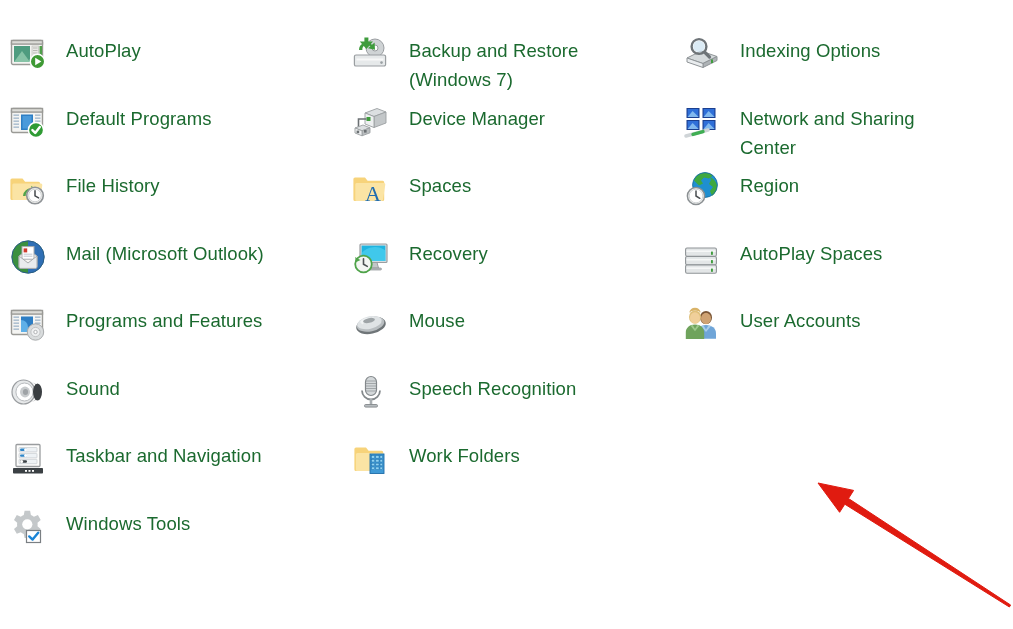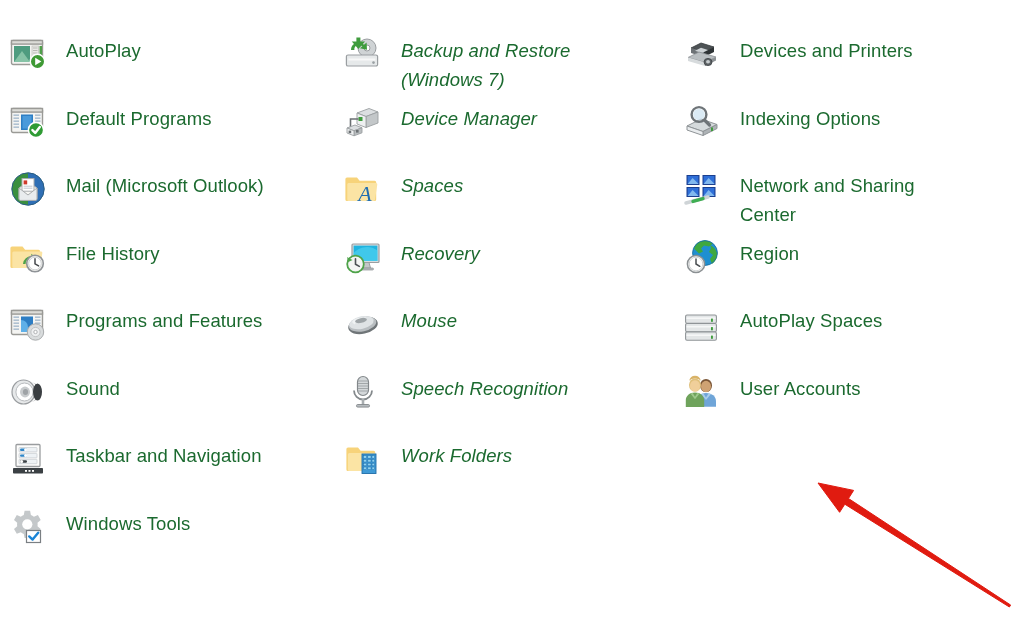--- a/index.html
+++ b/index.html
@@ -24,21 +24,21 @@
     height: 629px;
     background: #ffffff;
   }
 
   .column {
     position: absolute;
     top: 30px;
     width: 330px;
   }
   .col-1 { left: 10px; }
-  .col-2 { left: 345px; font-style: italic; }
+  .col-2 { left: 353px; }
   .col-3 { left: 684px; }
 
   .cp-item {
     position: relative;
     height: 67.5px;
     display: flex;
     align-items: flex-start;
     cursor: default;
   }
 
@@ -121,47 +121,47 @@
             </g>
         <circle cx="26" cy="26" r="7.6" fill="#2f9b34" stroke="#ffffff" stroke-width="1.5"></circle>
         <path d="M22.4 26.1 L25.2 28.9 L29.8 22.9" stroke="#ffffff" stroke-width="2.4" fill="none" stroke-linecap="round" stroke-linejoin="round"></path>
       </svg>
         </span>
         <span class="cp-label">Default Programs</span>
       </div>
       <div class="cp-item">
         <span class="cp-icon">
           <svg viewBox="0 0 36 36" xmlns="http://www.w3.org/2000/svg">
+        <path d="M2 7.5 h10.5 l2.6 3.2 h13.4 a1.6 1.6 0 0 1 1.6 1.6 v15.2 a1.6 1.6 0 0 1 -1.6 1.6 h-26.5 a1.6 1.6 0 0 1 -1.6 -1.6 v-18.4 a1.6 1.6 0 0 1 1.6 -1.6 z" fill="#f7d37a"></path>
+        <path d="M3.6 12.6 h27.3 a1.4 1.4 0 0 1 1.4 1.6 l-2.1 13.4 a1.8 1.8 0 0 1 -1.8 1.5 h-24.6 a1.5 1.5 0 0 1 -1.5 -1.5 v-13.5 a1.5 1.5 0 0 1 1.3 -1.5 z" fill="#fbe4a4"></path>
+        <path d="M13 25 a8 8 0 0 1 9-7.6 l-1 -2.6 l5 3.2 l-4.2 3.8 l-0.2 -2.6 a5.6 5.6 0 0 0 -6 5.8 z" fill="#4fa34a"></path>
+        <circle cx="25" cy="24.5" r="8.3" fill="#f2f2ee" stroke="#8f9397" stroke-width="1.6"></circle>
+        <circle cx="25" cy="24.5" r="6.3" fill="#ffffff" stroke="#c5c8cb" stroke-width="0.8"></circle>
+        <path d="M25 19.8 v5 l3.6 2.1" stroke="#46494d" stroke-width="1.5" fill="none" stroke-linecap="round"></path>
+      </svg>
+        </span>
+        <span class="cp-label">File History</span>
+      </div>
+      <div class="cp-item">
+        <span class="cp-icon">
+          <svg viewBox="0 0 36 36" xmlns="http://www.w3.org/2000/svg">
         <circle cx="18" cy="18" r="16.2" fill="#3a8f3f"></circle>
         <path d="M18 1.8 a16.2 16.2 0 0 1 16.2 16.2 a16.2 16.2 0 0 1 -16.2 16.2 z" fill="#2f6fb5"></path>
         <ellipse cx="18" cy="18" rx="16.2" ry="16.2" fill="none" stroke="#2a5c87" stroke-width="1"></ellipse>
         <path d="M9 17 l9 -6.4 l9 6.4 v10 a1.4 1.4 0 0 1 -1.4 1.4 h-15.2 a1.4 1.4 0 0 1 -1.4 -1.4 z" fill="#f6f6f3" stroke="#a9acae" stroke-width="1"></path>
         <rect x="12" y="7.6" width="12" height="12.6" fill="#ffffff" stroke="#a9acae" stroke-width="1"></rect>
         <rect x="13.6" y="9.4" width="3.6" height="4" fill="#d03a2c"></rect>
         <g stroke="#b8c0c8" stroke-width="0.9">
               <path d="M13.6 15.2 h8.8"></path>
               <path d="M13.6 17.2 h8.8"></path>
             </g>
         <path d="M9 17 l9 7 l9 -7 v11 a1.4 1.4 0 0 1 -1.4 1.4 h-15.2 a1.4 1.4 0 0 1 -1.4 -1.4 z" fill="#e9ecee" stroke="#a9acae" stroke-width="1"></path>
       </svg>
         </span>
         <span class="cp-label">Mail (Microsoft Outlook)</span>
-      </div>
-      <div class="cp-item">
-        <span class="cp-icon">
-          <svg viewBox="0 0 36 36" xmlns="http://www.w3.org/2000/svg">
-        <path d="M2 7.5 h10.5 l2.6 3.2 h13.4 a1.6 1.6 0 0 1 1.6 1.6 v15.2 a1.6 1.6 0 0 1 -1.6 1.6 h-26.5 a1.6 1.6 0 0 1 -1.6 -1.6 v-18.4 a1.6 1.6 0 0 1 1.6 -1.6 z" fill="#f7d37a"></path>
-        <path d="M3.6 12.6 h27.3 a1.4 1.4 0 0 1 1.4 1.6 l-2.1 13.4 a1.8 1.8 0 0 1 -1.8 1.5 h-24.6 a1.5 1.5 0 0 1 -1.5 -1.5 v-13.5 a1.5 1.5 0 0 1 1.3 -1.5 z" fill="#fbe4a4"></path>
-        <path d="M13 25 a8 8 0 0 1 9-7.6 l-1 -2.6 l5 3.2 l-4.2 3.8 l-0.2 -2.6 a5.6 5.6 0 0 0 -6 5.8 z" fill="#4fa34a"></path>
-        <circle cx="25" cy="24.5" r="8.3" fill="#f2f2ee" stroke="#8f9397" stroke-width="1.6"></circle>
-        <circle cx="25" cy="24.5" r="6.3" fill="#ffffff" stroke="#c5c8cb" stroke-width="0.8"></circle>
-        <path d="M25 19.8 v5 l3.6 2.1" stroke="#46494d" stroke-width="1.5" fill="none" stroke-linecap="round"></path>
-      </svg>
-        </span>
-        <span class="cp-label">File History</span>
       </div>
       <div class="cp-item">
         <span class="cp-icon">
           <svg viewBox="0 0 36 36" xmlns="http://www.w3.org/2000/svg">
         <rect x="1.5" y="4.5" width="31" height="24" rx="1.5" fill="#f4f4f2" stroke="#9a9a96" stroke-width="1.4"></rect>
         <rect x="1.5" y="4.5" width="31" height="3.6" fill="#dcdcd8" stroke="#9a9a96" stroke-width="1.4"></rect>
         <g fill="#9fb5c9">
               <rect x="3.5" y="10.5" width="5.5" height="1.3"></rect>
               <rect x="3.5" y="13.5" width="5.5" height="1.3"></rect>
               <rect x="3.5" y="16.5" width="5.5" height="1.3"></rect>
@@ -342,36 +342,20 @@
         </g>
       </svg>
         </span>
         <span class="cp-label">Work Folders</span>
       </div>
     </div>
   <div class="column col-3">
       <div class="cp-item">
         <span class="cp-icon">
           <svg viewBox="0 0 36 36" xmlns="http://www.w3.org/2000/svg">
-        <path d="M7 12 l10 -5 l13 4 l-10 5 z" fill="#4e5356" stroke="#33383b" stroke-width="0.8"></path>
-        <path d="M20 16 l10 -5 v5 l-10 5 z" fill="#2e3335"></path>
-        <path d="M7 12 l13 4 v5 l-13 -4 z" fill="#6d7276"></path>
-        <path d="M11 14.8 l7 2.2 l6 -3 l-7 -2.2 z" fill="#cdd2d5"></path>
-        <path d="M4 21.5 l11 -5.5 l17 5 l-11 5.5 z" fill="#b9bec1" stroke="#8c9194" stroke-width="0.8"></path>
-        <path d="M21 26.5 l11 -5.5 v3.5 l-11 5.5 z" fill="#8c9194"></path>
-        <path d="M4 21.5 l17 5 v3.5 l-17 -5 z" fill="#d7dbdd"></path>
-        <ellipse cx="24" cy="26" rx="4" ry="3.6" fill="#5d6265" stroke="#3a3f42" stroke-width="0.8"></ellipse>
-        <ellipse cx="24" cy="25.8" rx="2" ry="1.8" fill="#c6cbce"></ellipse>
-      </svg>
-        </span>
-        <span class="cp-label">Devices and Printers</span>
-      </div>
-      <div class="cp-item">
-        <span class="cp-icon">
-          <svg viewBox="0 0 36 36" xmlns="http://www.w3.org/2000/svg">
         <path d="M3 22 l14 -7 l16 5.5 l-14 7 z" fill="#d5dadc" stroke="#8f9497" stroke-width="1"></path>
         <path d="M19 27.5 l14 -7 v4 l-14 7 z" fill="#aeb3b6" stroke="#8f9497" stroke-width="1"></path>
         <path d="M3 22 l16 5.5 v4 l-16 -5.5 z" fill="#e9ecee" stroke="#8f9497" stroke-width="1"></path>
         <rect x="27" y="23.5" width="2" height="3.6" fill="#3f9c3d"></rect>
         <circle cx="15" cy="10.5" r="7.4" fill="none" stroke="#6e7478" stroke-width="2.4"></circle>
         <circle cx="15" cy="10.5" r="5.8" fill="#cfe4f2" opacity="0.75"></circle>
         <path d="M20.5 16 l5 5" stroke="#6e7478" stroke-width="3.2" stroke-linecap="round"></path>
       </svg>
         </span>
         <span class="cp-label">Indexing Options</span>

